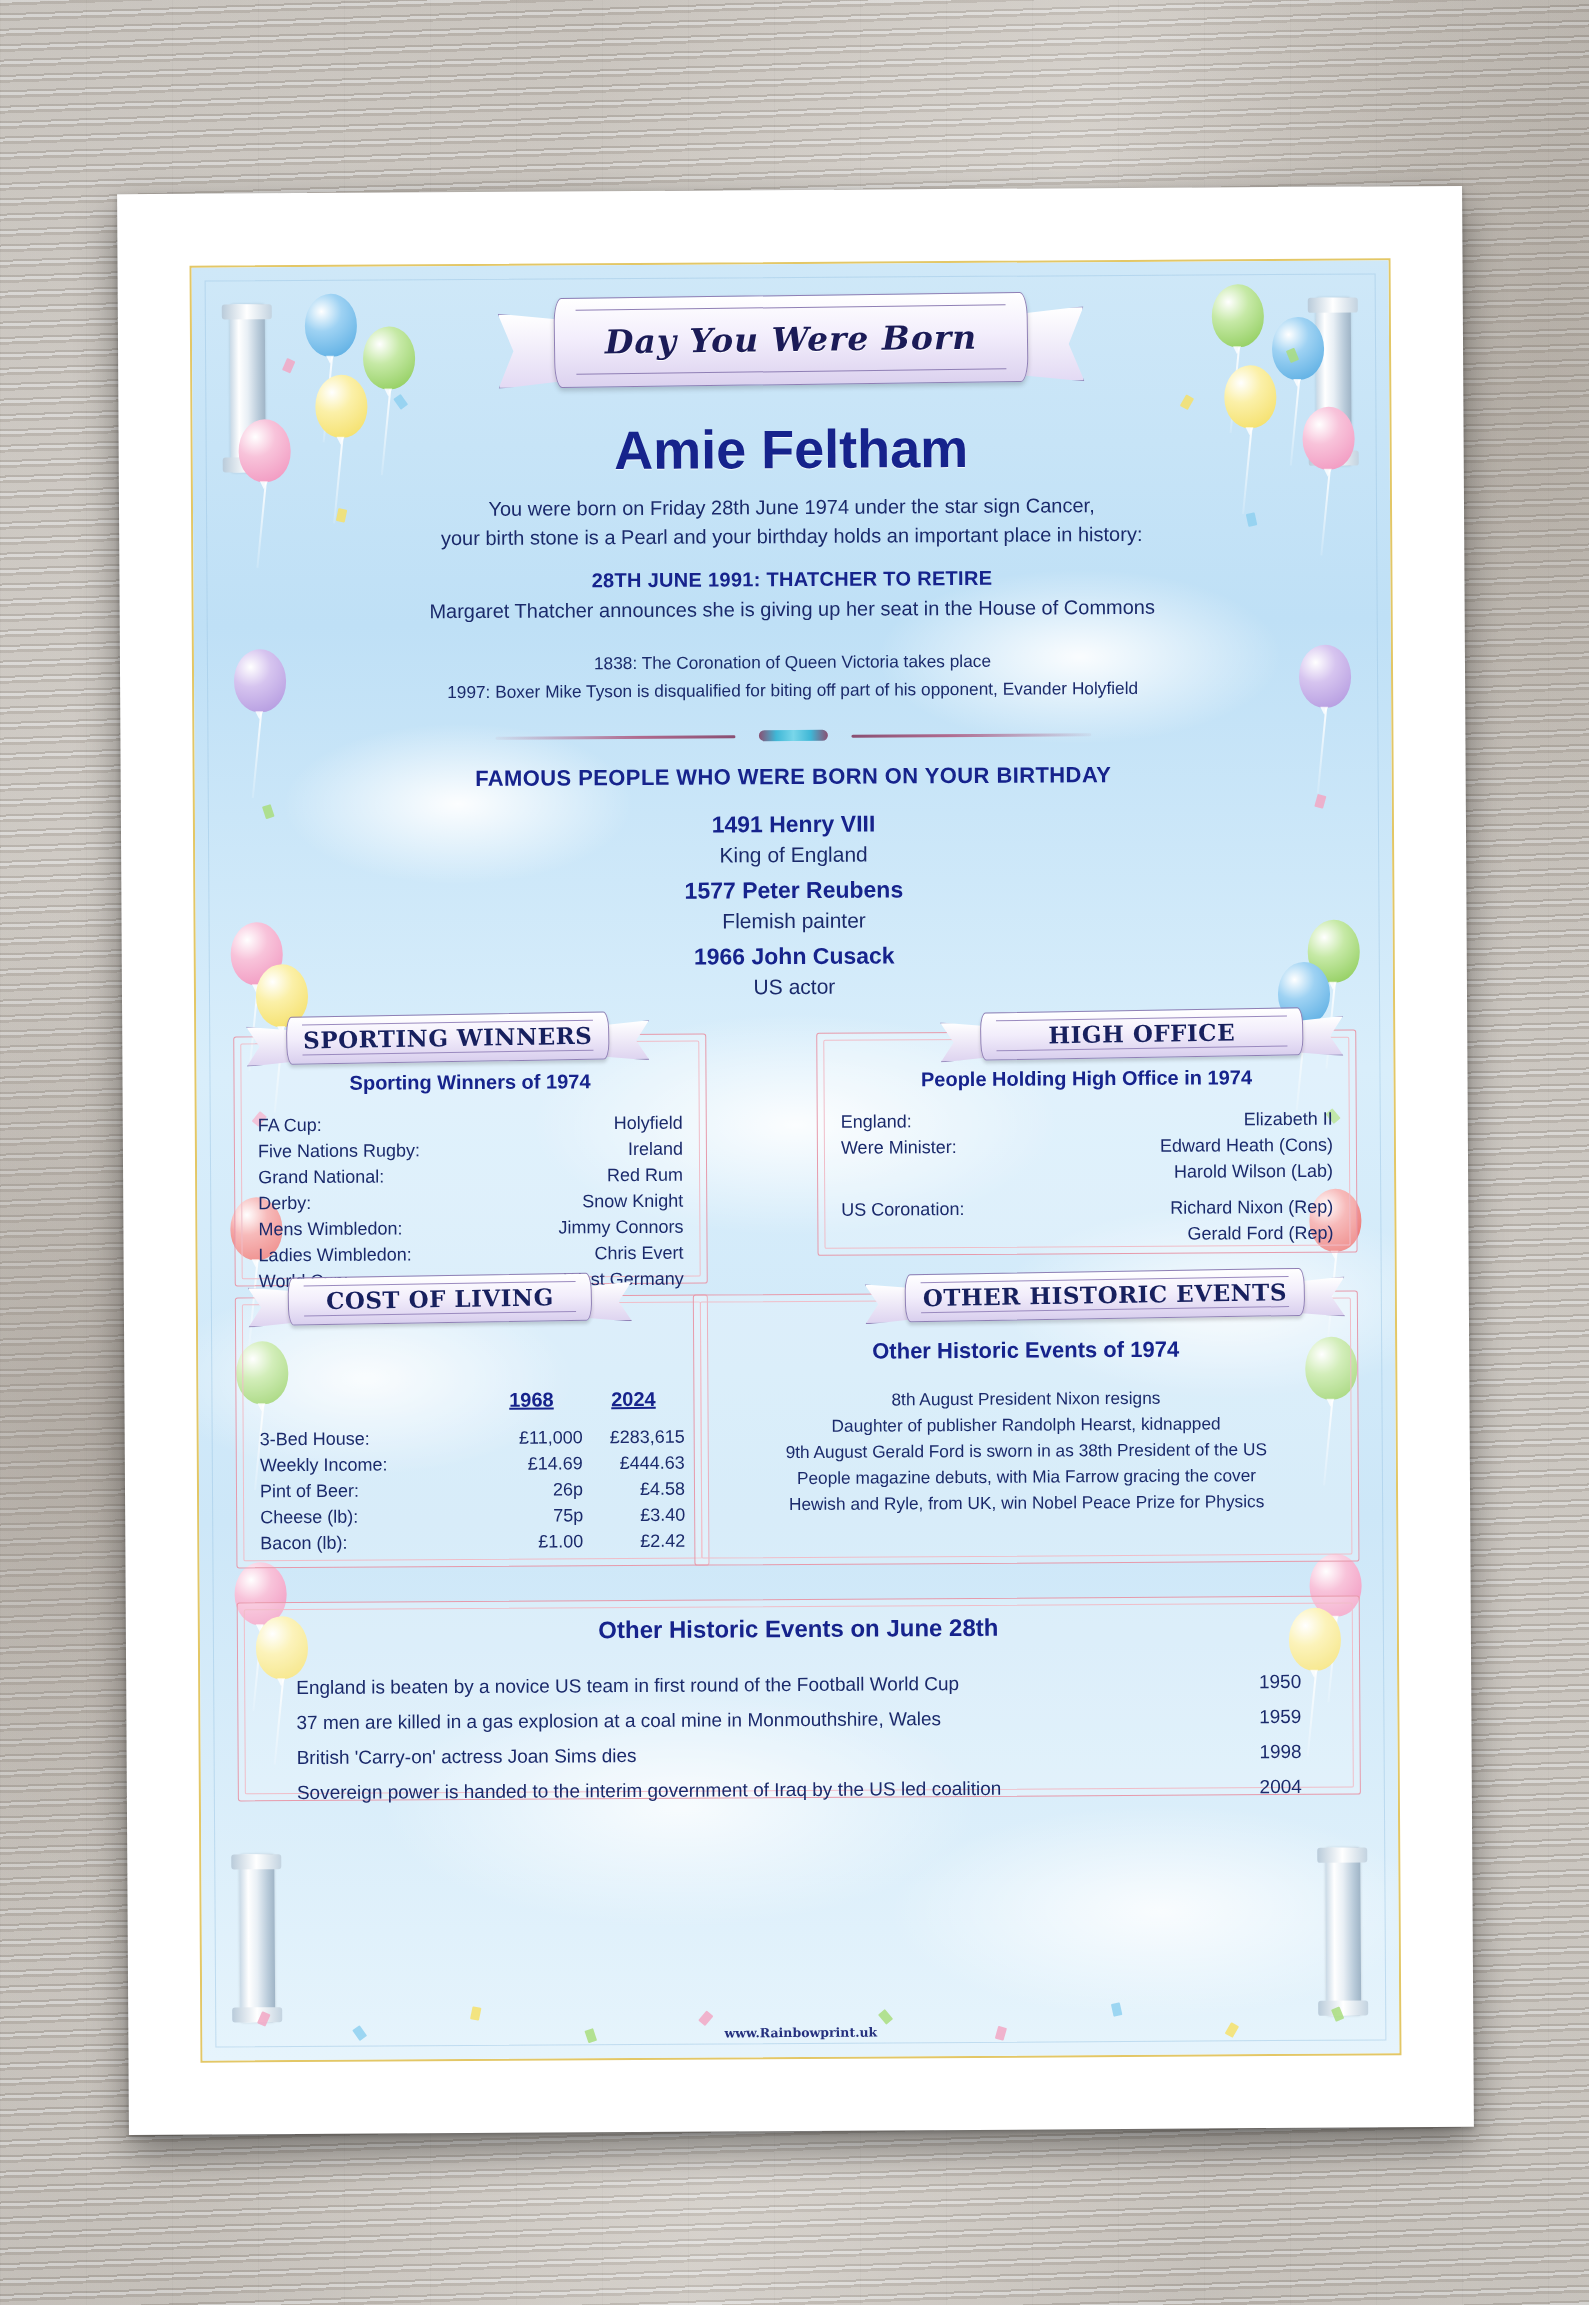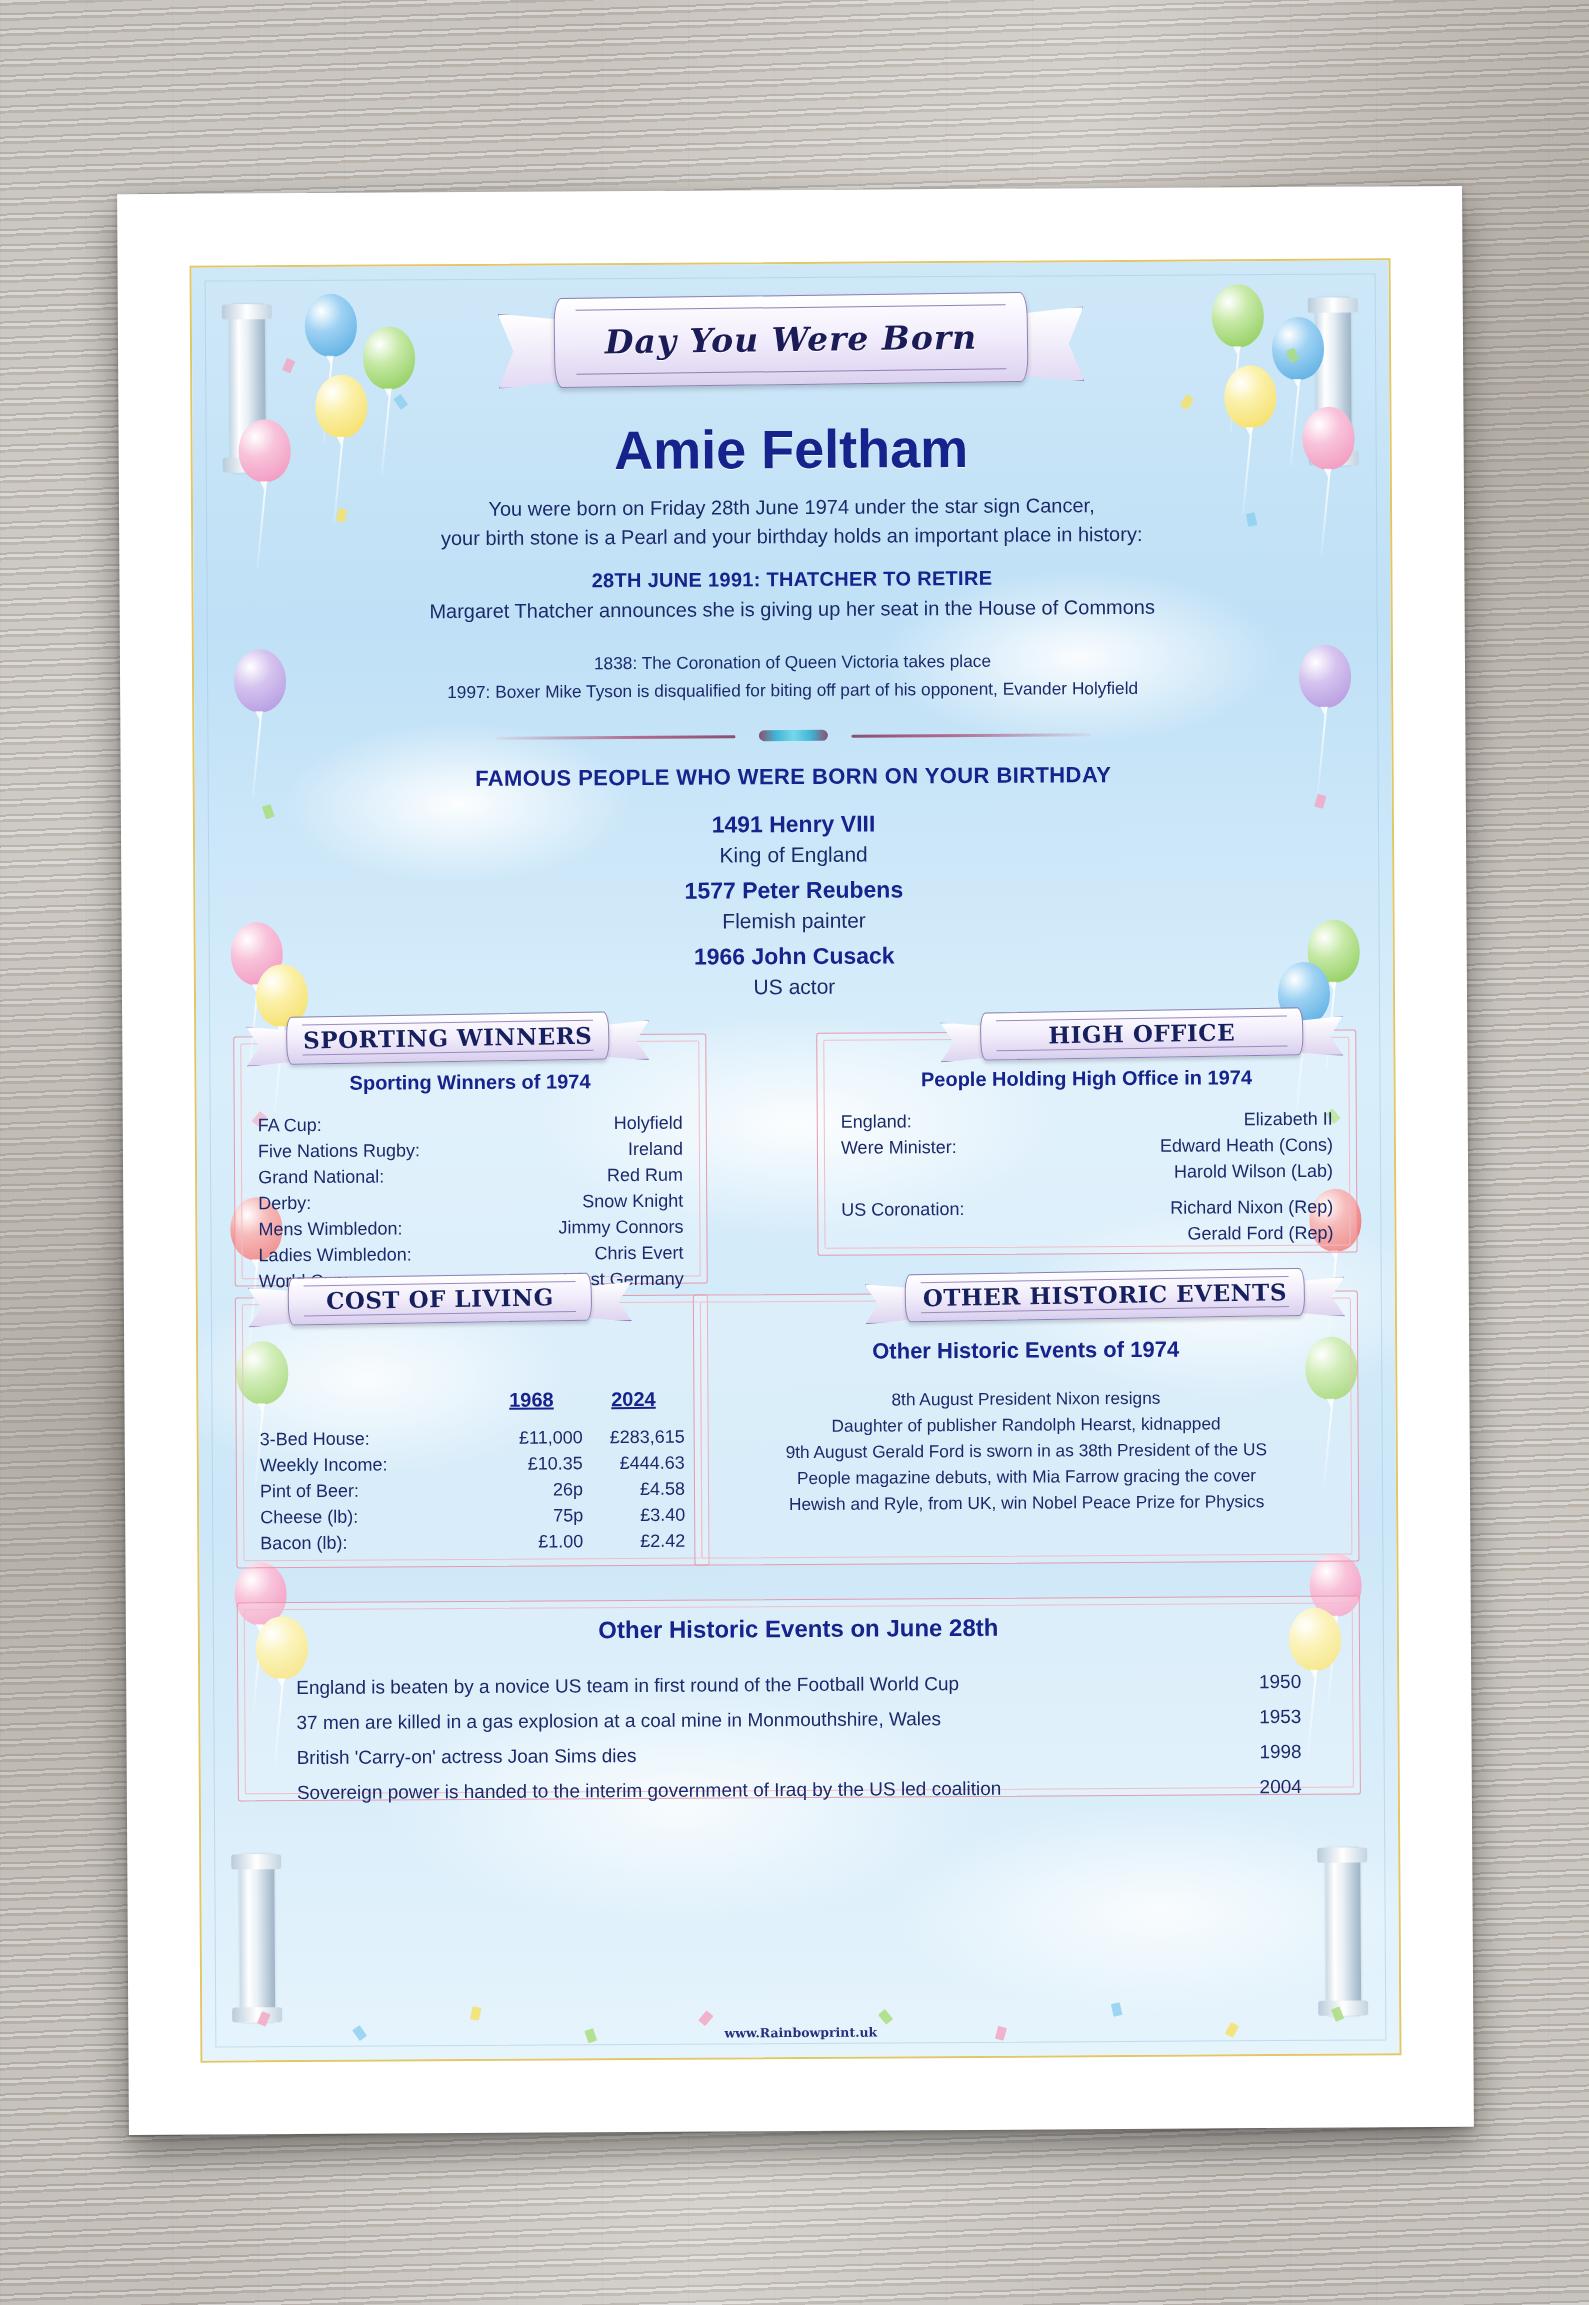--- a/index.html
+++ b/index.html
@@ -501,21 +501,21 @@
           <span>1968</span>
           <span>2024</span>
         </div>
         <div class="row">
             <span class="k">3-Bed House:</span>
             <span class="a">£11,000</span>
             <span class="b">£283,615</span>
           </div>
         <div class="row">
             <span class="k">Weekly Income:</span>
-            <span class="a">£10.35</span>
+            <span class="a">£14.69</span>
             <span class="b">£444.63</span>
           </div>
         <div class="row">
             <span class="k">Pint of Beer:</span>
             <span class="a">26p</span>
             <span class="b">£4.58</span>
           </div>
         <div class="row">
             <span class="k">Cheese (lb):</span>
             <span class="a">75p</span>
@@ -560,21 +560,21 @@
     <div class="panel" style="left:37px;right:37px;top:1335px;height:197px;">
       <div class="panel-inner"></div>
       <div class="bottom-title">Other Historic Events on June 28th</div>
       <div class="bottom-rows">
         <div class="row">
             <span class="txt">England is beaten by a novice US team in first round of the Football World Cup</span>
             <span class="yr">1950</span>
           </div>
         <div class="row">
             <span class="txt">37 men are killed in a gas explosion at a coal mine in Monmouthshire, Wales</span>
-            <span class="yr">1953</span>
+            <span class="yr">1959</span>
           </div>
         <div class="row">
             <span class="txt">British 'Carry-on' actress Joan Sims dies</span>
             <span class="yr">1998</span>
           </div>
         <div class="row">
             <span class="txt">Sovereign power is handed to the interim government of Iraq by the US led coalition</span>
             <span class="yr">2004</span>
           </div>
       </div>

